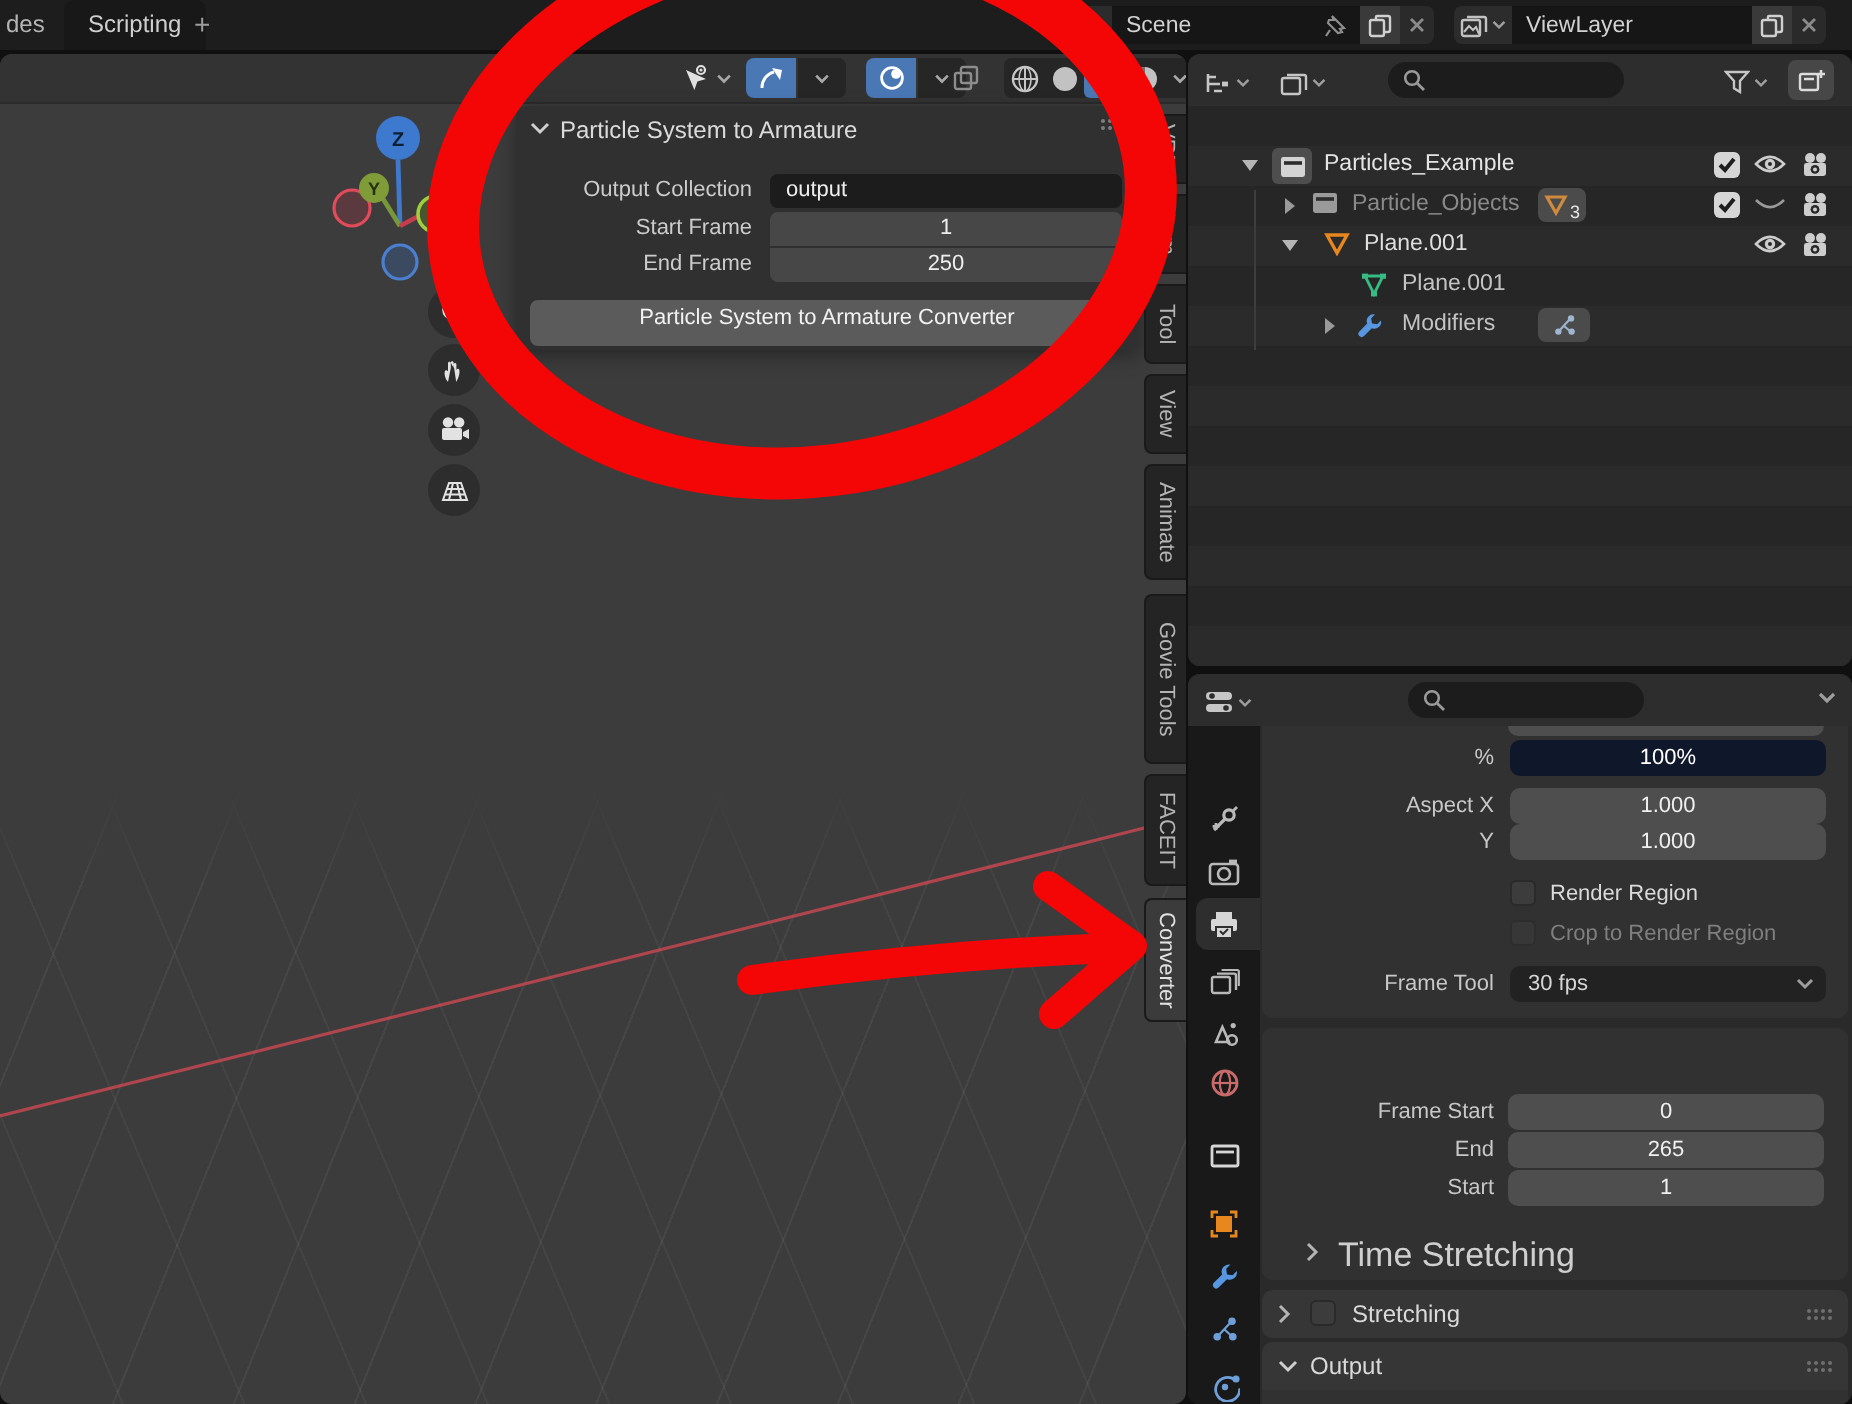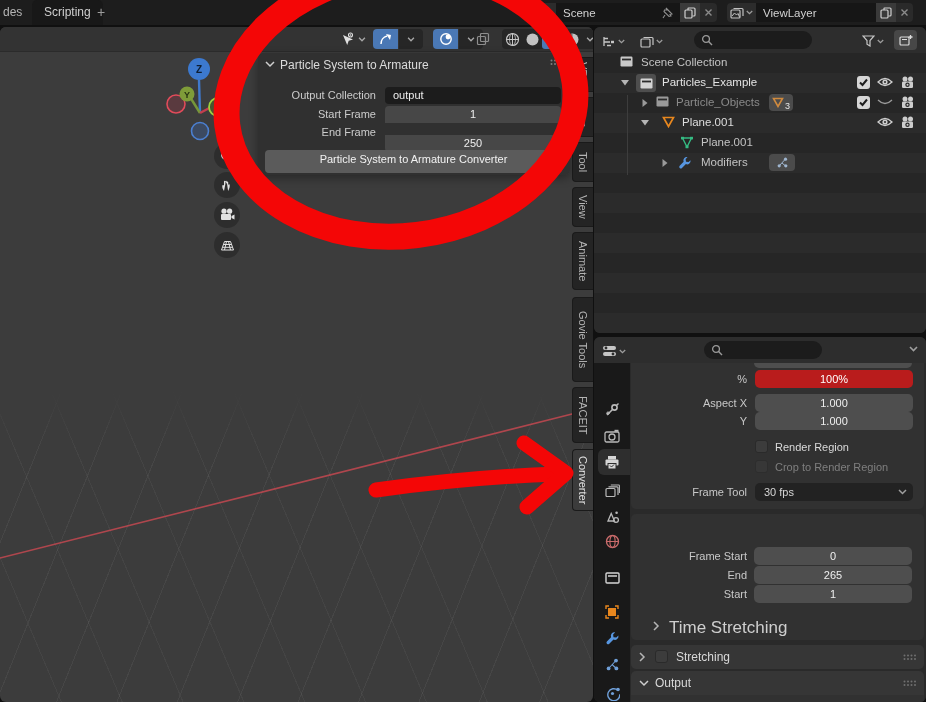--- a/index.html
+++ b/index.html
@@ -331,21 +331,21 @@
         </svg>
       </span>
 
     <span class="np-label" style="top:34px">Output Collection</span>
     <div class="np-field np-input" style="top:34px"><span>output</span></div>
 
     <span class="np-label" style="top:53px">Start Frame</span>
     <div class="np-field np-num" style="top:53px;border-radius:4px 4px 0 0"><span>1</span></div>
 
     <span class="np-label" style="top:71px">End Frame</span>
-    <div class="np-field np-num" style="top:82px;border-radius:0 0 4px 4px"><span>250</span></div>
+    <div class="np-field np-num" style="top:71px;border-radius:0 0 4px 4px"><span>250</span></div>
 
     <div class="np-btn" style="top:97px">Particle System to Armature Converter</div>
   </div>
 
   <div class="vtab" style="top:30px;height:35px">VRM</div>
   <div class="vtab" style="top:70px;height:40px">Item</div>
   <div class="vtab" style="top:115px;height:40px">Tool</div>
   <div class="vtab" style="top:160px;height:40px">View</div>
   <div class="vtab" style="top:205px;height:58px">Animate</div>
   <div class="vtab" style="top:270px;height:85px">Govie Tools</div>
@@ -408,29 +408,20 @@
             <path d="M3 5.5h5" stroke="#dcdcdc" stroke-width="1.2"></path>
             <path d="M11.5 1v4M9.5 3h4" stroke="#dcdcdc" stroke-width="1.3"></path>
           </svg>
         </span>
     </div>
   </div>
 
   <div class="ol-rows">
     <div class="guide" style="top:42px;height:80px"></div>
 
-    <div class="ol-row" style="top:0">
-      <span class="ol-ic" style="left:26px">
-          <svg width="13" height="11" viewBox="0 0 13 11">
-            <rect x="0.5" y="0.5" width="12" height="10" rx="1.2" fill="#c9c9c9"></rect>
-            <rect x="2" y="2.6" width="9" height="1.8" fill="#2c2c2c"></rect>
-          </svg>
-        </span>
-      <span class="lbl" style="left:47px">Scene Collection</span>
-    </div>
 
     <div class="ol-row" style="top:20px">
       <span class="ol-ic" style="left:27px;top:6px">
           <svg width="8" height="7" viewBox="0 0 8 7">
             <path d="M0 1h8L4 6.5z" fill="#b5b5b5"></path>
           </svg>
         </span>
       <span class="ol-ic" style="left:42px;top:1px;width:20px;height:18px;background:#4e4e4e;border-radius:3px;display:flex;align-items:center;justify-content:center">
           <svg width="13" height="11" viewBox="0 0 13 11">
             <rect x="0.5" y="0.5" width="12" height="10" rx="1.2" fill="#d4d4d4"></rect>
@@ -703,21 +694,21 @@
         </span>
     </div>
   </div>
 
   <div class="pr-content">
 
     <div class="panel" style="top:0;height:146px;border-radius:0 0 5px 5px">
       <div class="abs" style="left:123px;top:0;width:158px;height:5px;background:#4e4e4e;border-radius:0 0 5px 5px"></div>
 
       <span class="plabel" style="top:7px">%</span>
-      <div class="pfield" style="top:7px;background:#b91c1c;color:#ffffff"><span>100%</span></div>
+      <div class="pfield" style="top:7px;background:#0f172a;color:#ffffff"><span>100%</span></div>
 
       <span class="plabel" style="top:31px">Aspect X</span>
       <div class="pfield" style="top:31px"><span>1.000</span></div>
 
       <span class="plabel" style="top:49px">Y</span>
       <div class="pfield" style="top:49px"><span>1.000</span></div>
 
       <div class="pcheck" style="top:77px"></div>
       <span class="pchecklabel" style="top:77px">Render Region</span>
 

